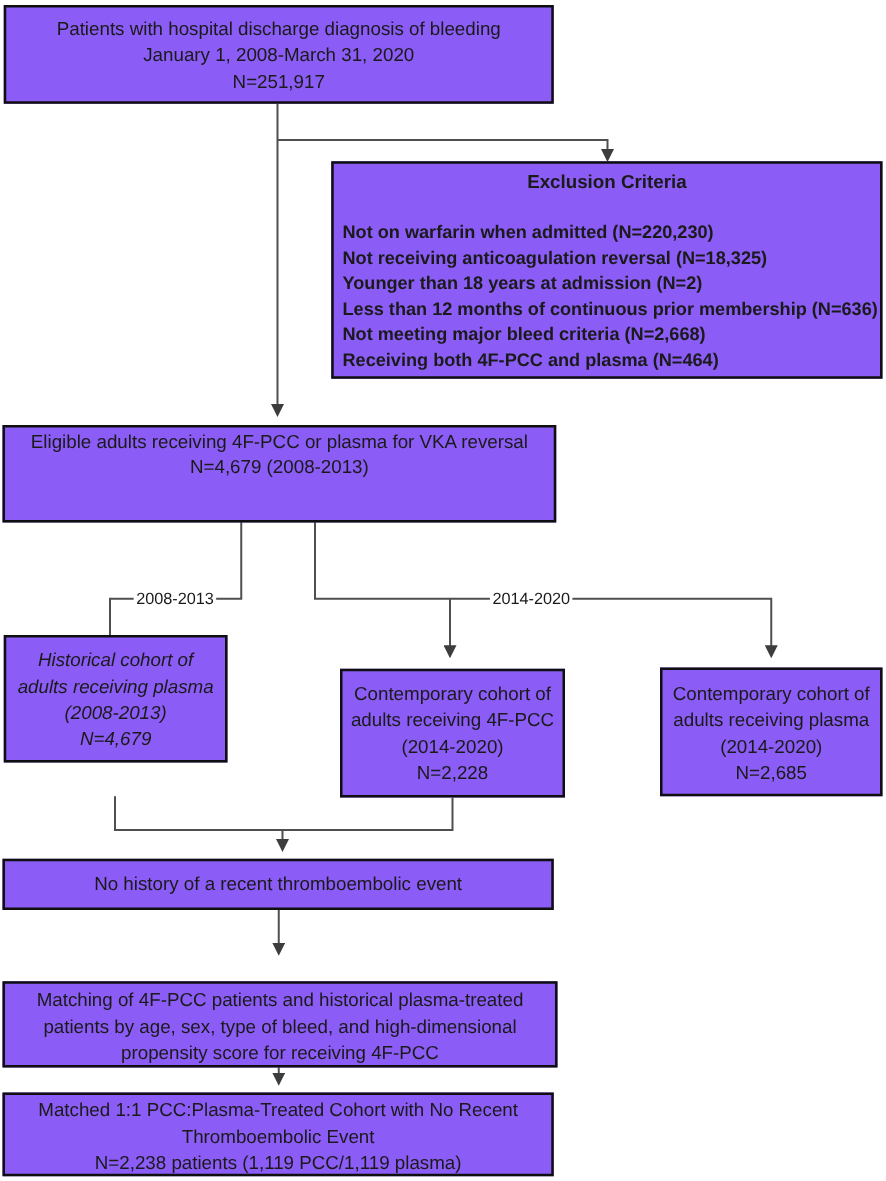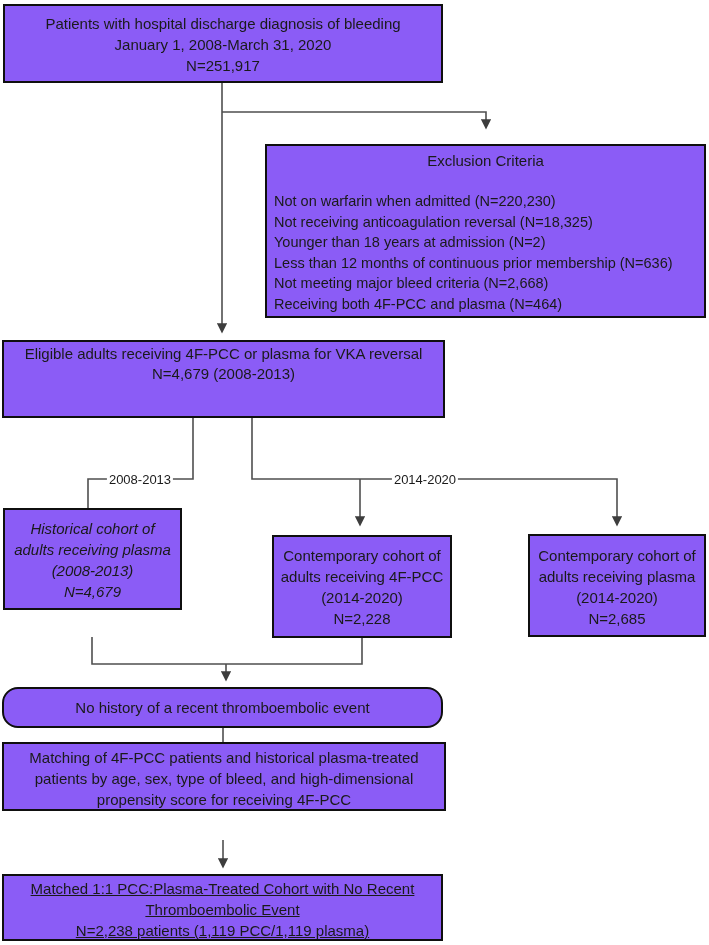--- a/index.html
+++ b/index.html
@@ -50,21 +50,21 @@
       <path d="M223,840 V866" marker-end="url(#arrow)"></path>
     </g>
   </svg>
 
   <div class="box" style="left:3px;top:4px;width:440px;height:79px;padding-top:7px;">
     <div class="line">Patients with hospital discharge diagnosis of bleeding</div>
     <div class="line">January 1, 2008-March 31, 2020</div>
     <div class="line">N=251,917</div>
   </div>
 
-  <div class="box" style="left:265px;top:144px;width:441px;height:174px;">
+  <div class="box" style="left:265px;top:129px;width:441px;height:174px;font-weight:bold;">
     <div class="excl-title">Exclusion Criteria</div>
     <div class="excl-gap"></div>
     <div class="excl-items">
       <div class="line">Not on warfarin when admitted (N=220,230)</div>
       <div class="line">Not receiving anticoagulation reversal (N=18,325)</div>
       <div class="line">Younger than 18 years at admission (N=2)</div>
       <div class="line">Less than 12 months of continuous prior membership (N=636)</div>
       <div class="line">Not meeting major bleed criteria (N=2,668)</div>
       <div class="line">Receiving both 4F-PCC and plasma (N=464)</div>
     </div>
@@ -92,29 +92,29 @@
     <div class="line">N=2,228</div>
   </div>
 
   <div class="box thin" style="left:528px;top:534px;width:178px;height:103px;padding-top:9px;">
     <div class="line">Contemporary cohort of</div>
     <div class="line">adults receiving plasma</div>
     <div class="line">(2014-2020)</div>
     <div class="line">N=2,685</div>
   </div>
 
-  <div class="box vcenter" style="left:2px;top:687px;width:441px;height:41px;border-radius:16px;">
+  <div class="box vcenter" style="left:2px;top:687px;width:441px;height:41px;">
     <div class="line">No history of a recent thromboembolic event</div>
   </div>
 
-  <div class="box" style="left:2px;top:742px;width:444px;height:69px;padding-top:3px;">
+  <div class="box" style="left:2px;top:785px;width:444px;height:69px;padding-top:3px;">
     <div class="line">Matching of 4F-PCC patients and historical plasma-treated</div>
     <div class="line">patients by age, sex, type of bleed, and high-dimensional</div>
     <div class="line">propensity score for receiving 4F-PCC</div>
   </div>
 
-  <div class="box" style="left:2px;top:874px;width:441px;height:67px;padding-top:2px;text-decoration:underline;">
+  <div class="box" style="left:2px;top:874px;width:441px;height:67px;padding-top:2px;">
     <div class="line">Matched 1:1 PCC:Plasma-Treated Cohort with No Recent</div>
     <div class="line">Thromboembolic Event</div>
     <div class="line">N=2,238 patients (1,119 PCC/1,119 plasma)</div>
   </div>
 
 </div>
 
 </body></html>

